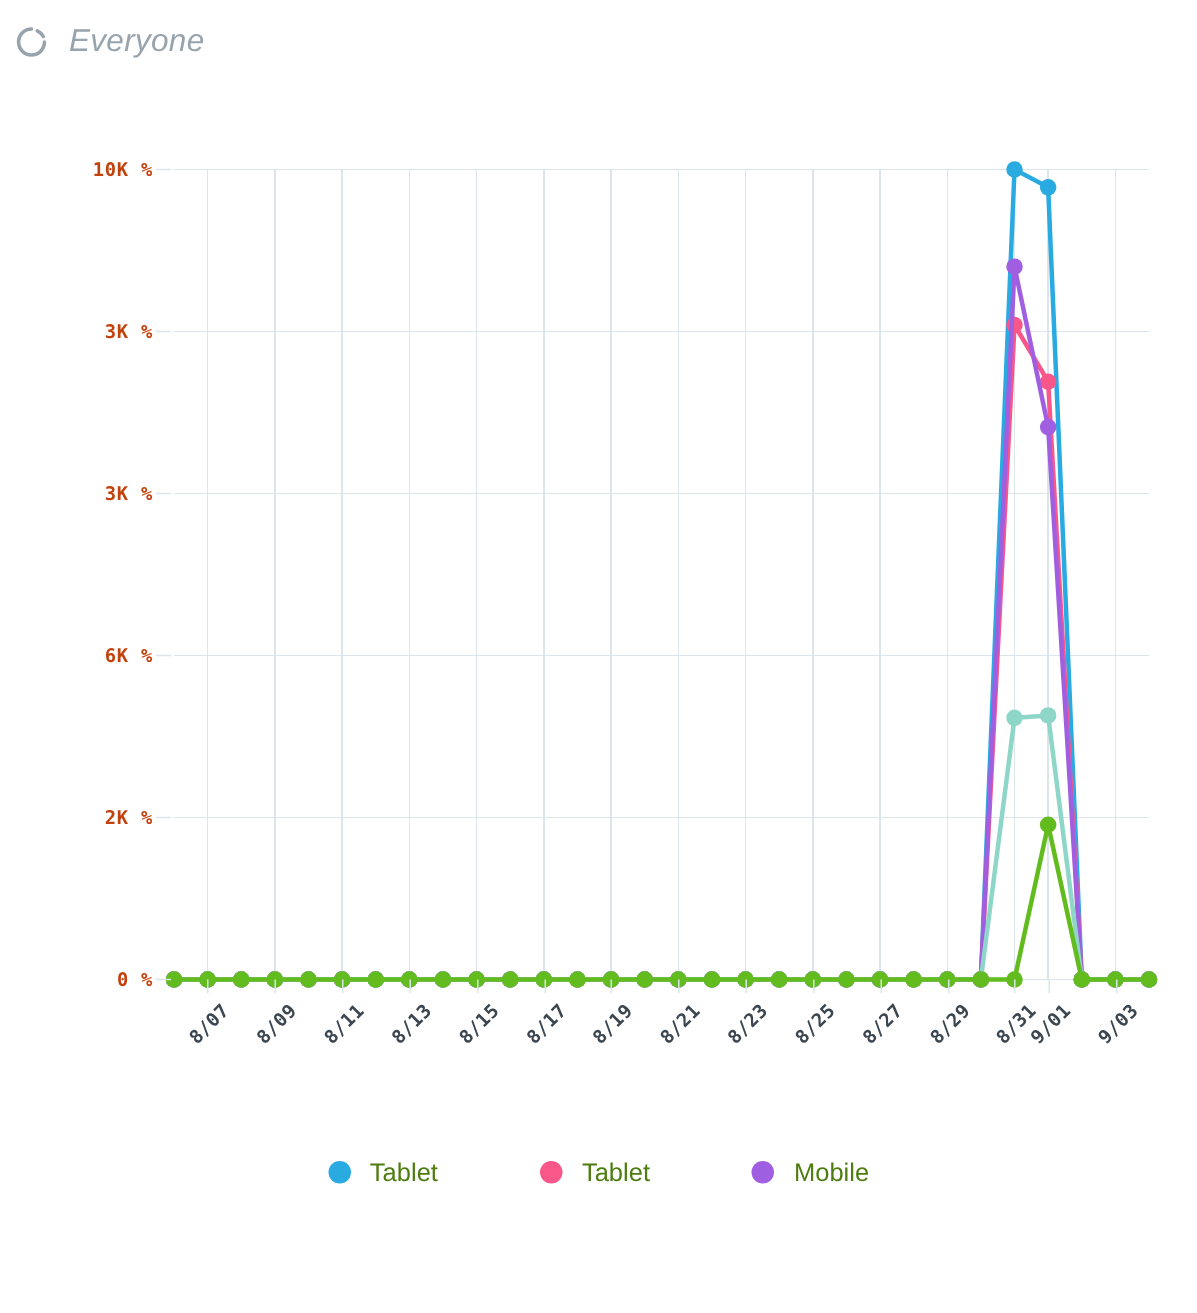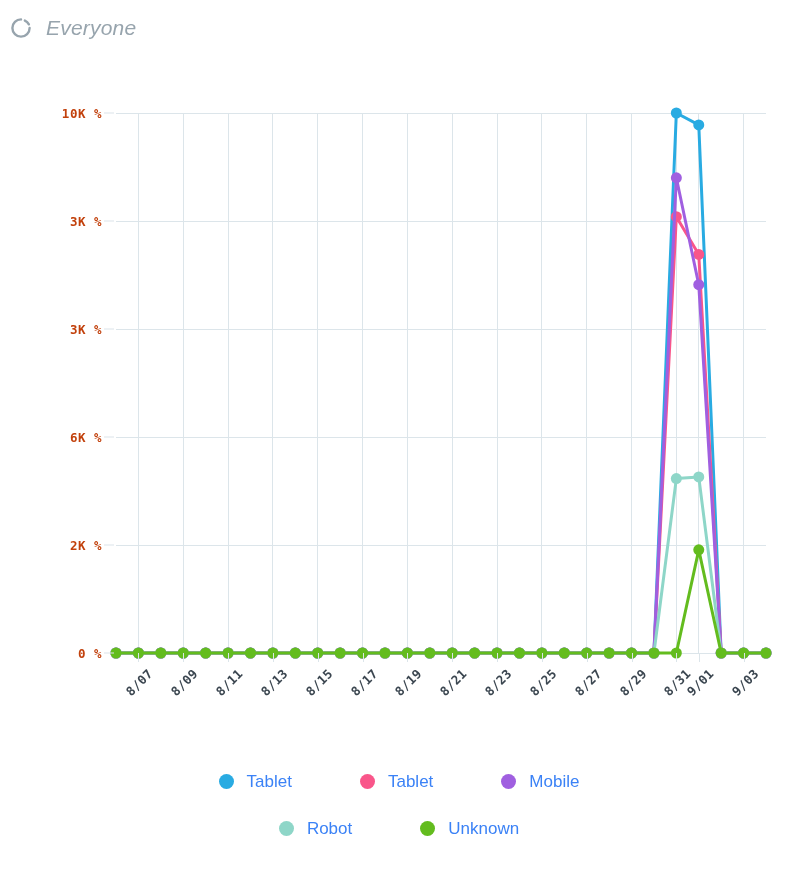--- a/index.html
+++ b/index.html
@@ -132,21 +132,21 @@
   .legend-dot {
     width: 15px;
     height: 15px;
     border-radius: 50%;
     flex: 0 0 auto;
     margin-right: 13px;
   }
   .legend-label {
     font-family: "Liberation Sans", sans-serif;
     font-size: 17px;
-    color: #3b82f6;
+    color: #4d7c0f;
     white-space: nowrap;
   }
 </style>
 </head>
 <body>
 
 <div class="header">
   <svg class="spinner-icon" viewBox="0 0 24 24">
     <path d="M12 2.6a9.4 9.4 0 1 0 9.4 9.4" fill="none" stroke="#97a4ad" stroke-width="2.6" stroke-linecap="round"></path>
     <path d="M16.2 3.9A9.4 9.4 0 0 1 20.6 8" fill="none" stroke="#97a4ad" stroke-width="2.6" stroke-linecap="round"></path>
@@ -403,23 +403,13 @@
       </div>
       <div class="legend-item">
         <span class="legend-dot" style="background: rgb(249, 86, 138);"></span>
         <span class="legend-label">Tablet</span>
       </div>
       <div class="legend-item">
         <span class="legend-dot" style="background: rgb(160, 95, 224);"></span>
         <span class="legend-label">Mobile</span>
       </div>
     </div>
-    <div class="legend-row">
-      <div class="legend-item">
-        <span class="legend-dot" style="background: rgb(142, 214, 200);"></span>
-        <span class="legend-label">Robot</span>
-      </div>
-      <div class="legend-item">
-        <span class="legend-dot" style="background: rgb(99, 188, 30);"></span>
-        <span class="legend-label">Unknown</span>
-      </div>
-    </div>
   </div>
 
 </body></html>

